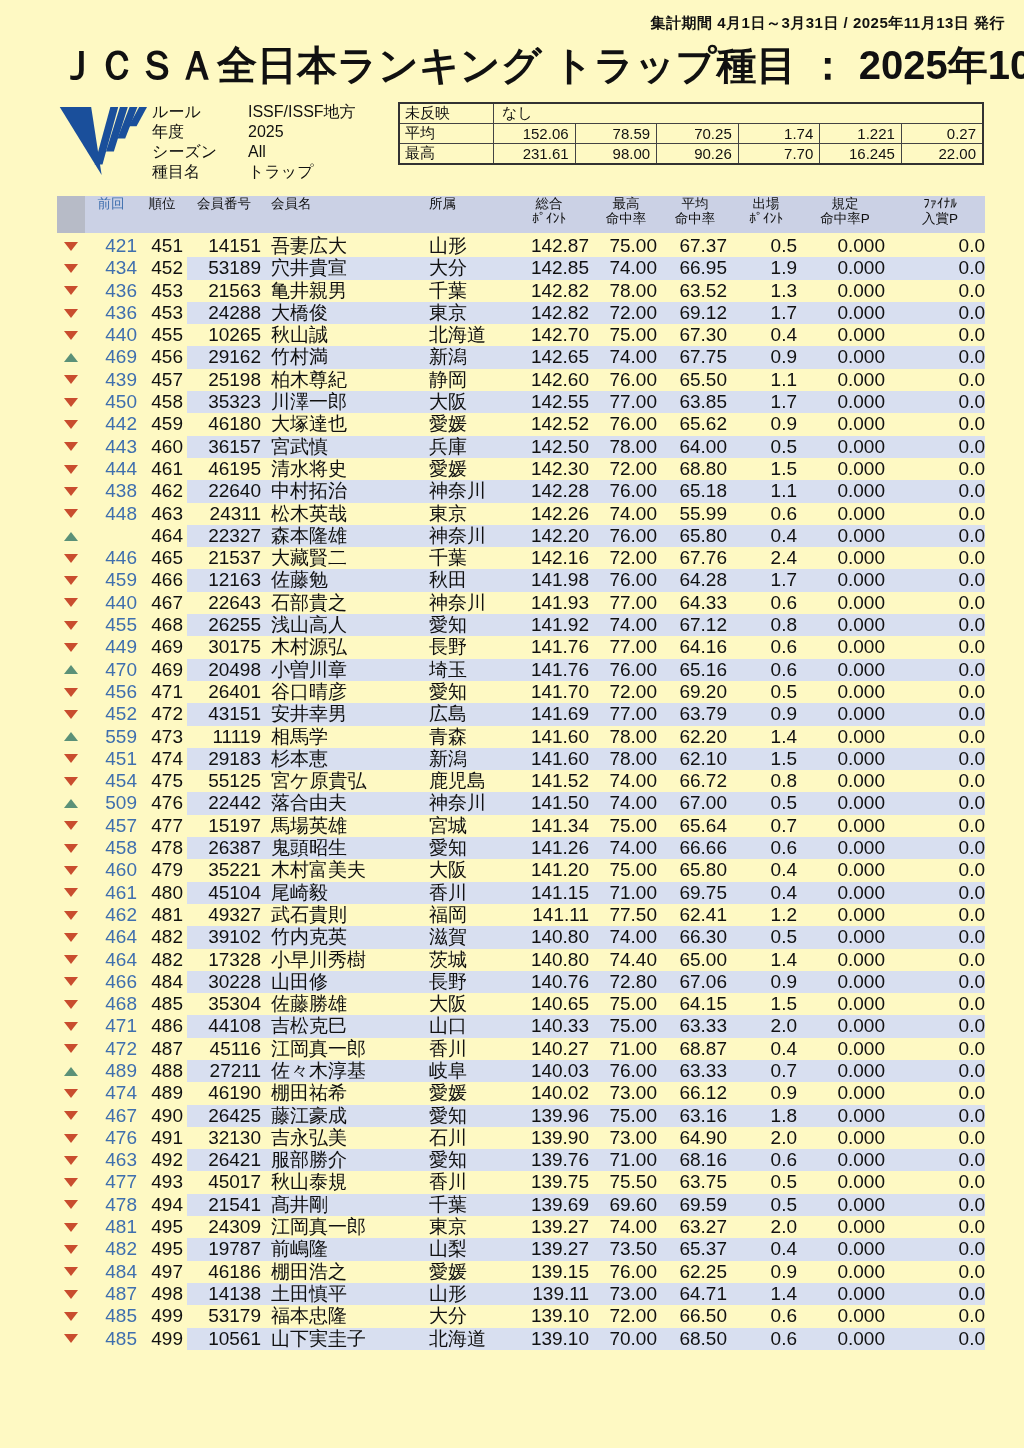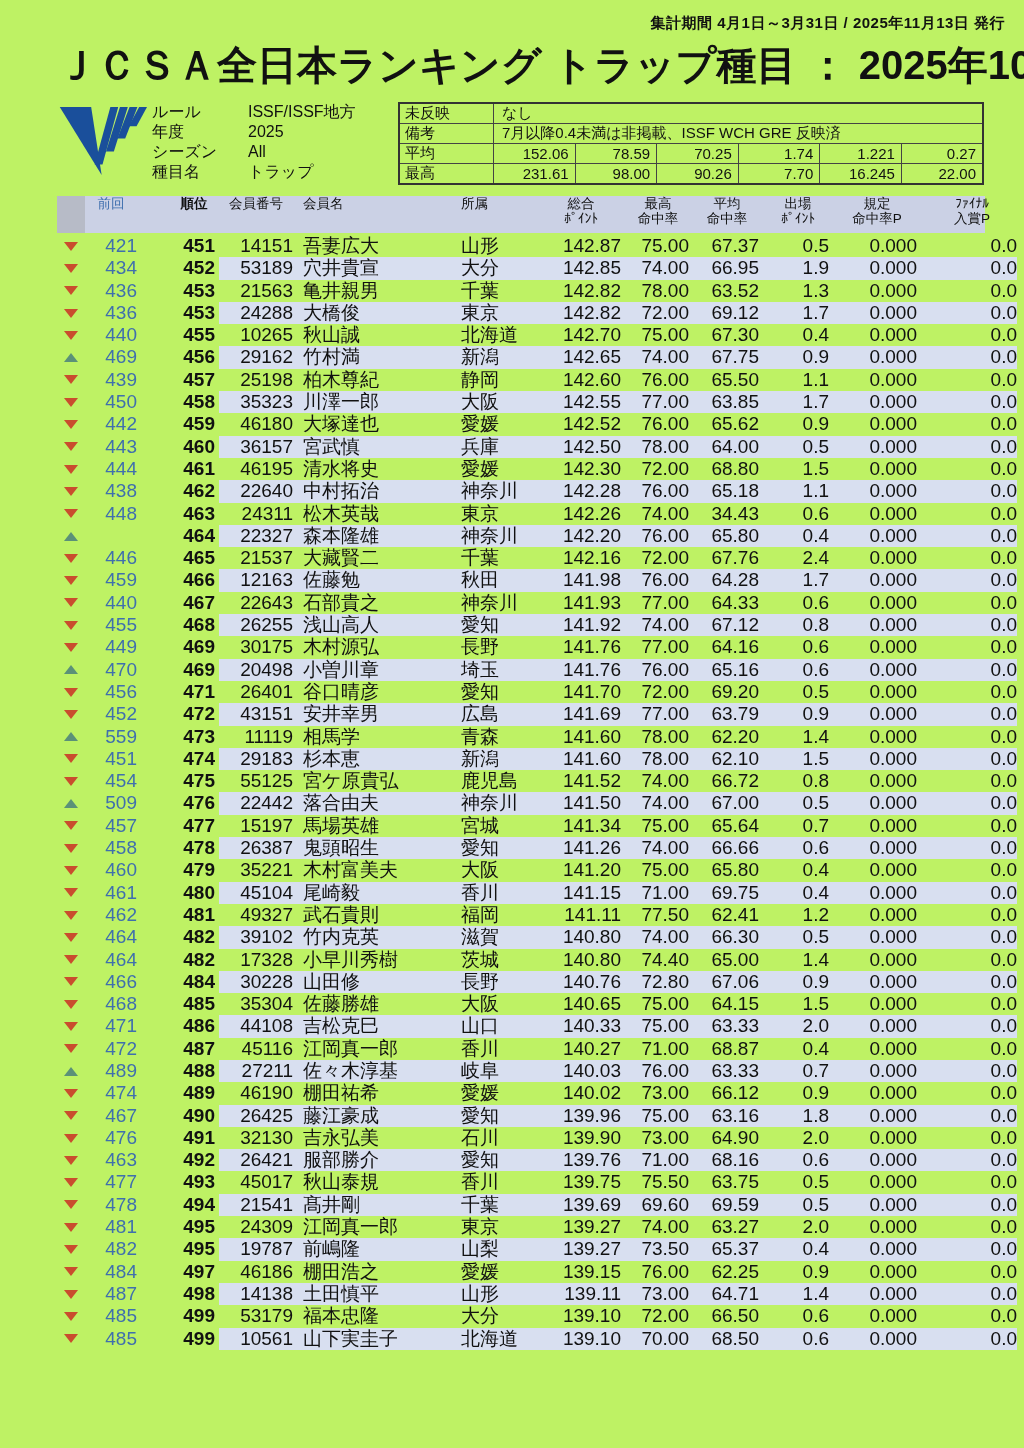--- a/index.html
+++ b/index.html
@@ -1,16 +1,16 @@
 <!DOCTYPE html>
 <html style="--header-bg: #cbd1e5; --corner-bg: #b7bbc7; --stripe-bg: #d8dff0; --down-arrow: #c94d2e; --up-arrow: #5b9178; --prev-number: #3f6fae; --logo-blue: #1a4f9b;"><head>
 <meta charset="utf-8">
 <style>
   html,body{margin:0;padding:0;}
-  .page{position:relative;width:1024px;height:1448px;background:#bef264;overflow:hidden;
+  .page{position:relative;width:1024px;height:1448px;background:#fef9c3;overflow:hidden;
         font-family:"Liberation Sans","DejaVu Sans",sans-serif;color:#111;}
 
   
   .meta-line{position:absolute;top:14px;right:19px;font-size:15px;font-weight:bold;letter-spacing:0.5px;}
 
   
   .doc-title{position:absolute;top:38px;left:57px;width:950px;font-size:40px;font-weight:bold;
              white-space:nowrap;letter-spacing:0px;}
 
   
@@ -37,21 +37,21 @@
   .thead .th{display:flex;flex-direction:column;justify-content:flex-start;align-items:center;
              font-size:13.5px;line-height:15px;text-align:center;box-sizing:border-box;}
   .thead .th.left-h{align-items:flex-start;padding-left:2px;}
   .thead .corner{background:var(--corner-bg,#b7bbc7);}
   .row{display:flex;height:22.3px;line-height:22.3px;font-size:19px;}
   .cell{box-sizing:border-box;overflow:hidden;white-space:nowrap;flex:none;}
   .row.striped .zone{background:var(--stripe-bg,#d8dff0);}
 
   .col-arrow{width:28px;display:flex;align-items:center;justify-content:center;}
   .col-prev{width:56px;text-align:right;padding-right:4px;color:var(--prev-number,#3f6fae);}
-  .col-rank{width:46px;text-align:right;padding-right:4px;font-weight:bold;margin-left:32px;}
+  .col-rank{width:46px;text-align:right;padding-right:4px;font-weight:normal;}
   .col-member{width:82px;text-align:right;padding-right:8px;}
   .col-name{width:158px;text-align:left;padding-left:2px;}
   .col-pref{width:82px;text-align:left;padding-left:2px;}
   .col-total{width:86px;text-align:right;padding-right:6px;}
   .col-best{width:68px;text-align:right;padding-right:6px;}
   .col-avg{width:72px;text-align:right;padding-right:8px;}
   .col-events{width:70px;text-align:right;padding-right:8px;}
   .col-quota{width:90px;text-align:right;padding-right:10px;}
   .col-final{width:90px;text-align:right;}
 
@@ -95,24 +95,20 @@
       <span class="lbl">種目名</span>
       <span class="val">トラップ</span>
     </div>
   </div>
 
   <table class="summary">
     <tbody>
         <tr>
       <td class="lbl">未反映</td>
       <td class="txt" colspan="6">なし</td>
-    </tr>
-    <tr>
-      <td class="lbl">備考</td>
-      <td class="txt" colspan="6">7月以降0.4未満は非掲載、ISSF WCH GRE 反映済</td>
     </tr>
     <tr>
       <td class="lbl">平均</td>
       <td class="num">152.06</td>
       <td class="num">78.59</td>
       <td class="num">70.25</td>
       <td class="num">1.74</td>
       <td class="num">1.221</td>
       <td class="num">0.27</td>
     </tr>
@@ -368,21 +364,21 @@
           <div class="cell col-arrow">
             <span class="tri down"></span>
           </div>
           <div class="cell col-prev">448</div>
           <div class="cell col-rank">463</div>
           <div class="cell col-member zone">24311</div>
           <div class="cell col-name zone">松木英哉</div>
           <div class="cell col-pref zone">東京</div>
           <div class="cell col-total zone">142.26</div>
           <div class="cell col-best zone">74.00</div>
-          <div class="cell col-avg zone">34.43</div>
+          <div class="cell col-avg zone">55.99</div>
           <div class="cell col-events zone">0.6</div>
           <div class="cell col-quota zone">0.000</div>
           <div class="cell col-final zone">0.0</div>
         </div>
         <div class="row striped">
           <div class="cell col-arrow">
             <span class="tri up"></span>
           </div>
           <div class="cell col-prev"></div>
           <div class="cell col-rank">464</div>

